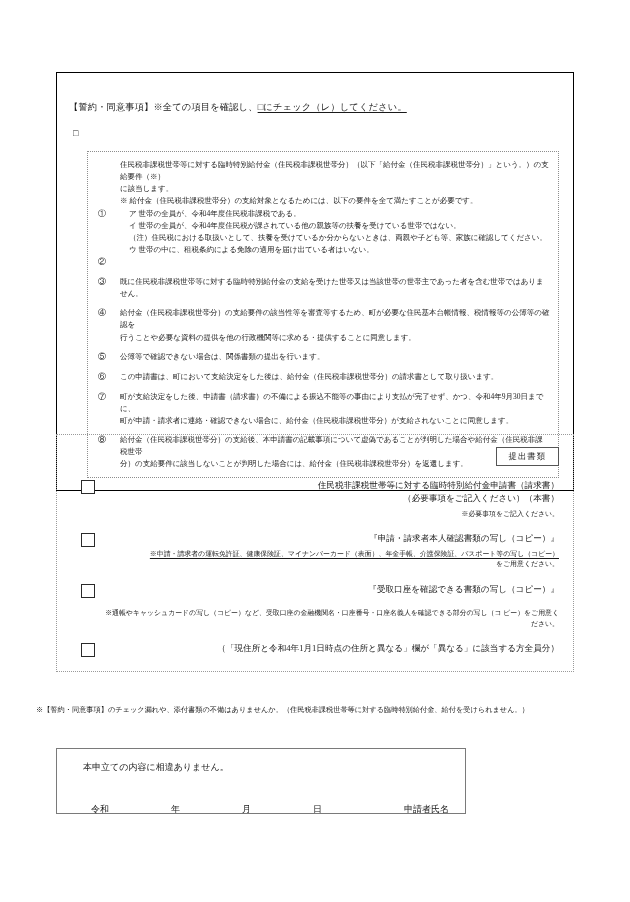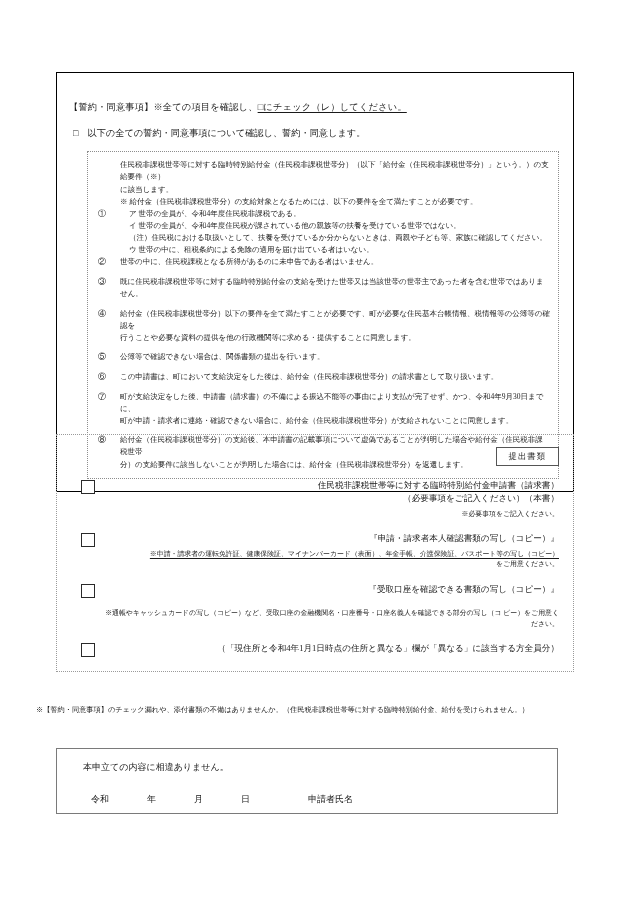--- a/index.html
+++ b/index.html
@@ -195,58 +195,58 @@
     font-size: 7.2px;
     line-height: 1.4;
     white-space: nowrap;
   }
 
   
   .sign-box {
     position: absolute;
     left: 56px;
     top: 748px;
-    width: 502px;
+    width: 410px;
     height: 66px;
     box-sizing: border-box;
     border: 1px solid #7a7a7a;
     padding: 12px 0 0 0;
   }
   .sign-line1 {
     font-size: 9px;
     margin-left: 26px;
     line-height: 1.5;
   }
   .sign-line2 {
-    margin-top: 18px;
+    margin-top: 28px;
     margin-left: 34px;
     font-size: 9px;
     display: flex;
     align-items: center;
+    gap: 24px;
   }
   .sign-line2 .f-era   { margin-right: 38px; }
   .sign-line2 .f-year  { margin-right: 38px; }
   .sign-line2 .f-month { margin-right: 38px; }
   .sign-line2 .f-day   { margin-right: 58px; }
   .sign-line2 .f-name  { }
 </style>
 </head>
 <body>
 
 <div class="page">
 
   <div class="pledge-box">
 
     <div class="pledge-heading">
       <span>【誓約・同意事項】※全ての項目を確認し、</span><span class="underlined">□にチェック（レ）してください。</span>
     </div>
 
     <div class="pledge-agree-row">
       <span class="cb-glyph">□</span>
-      <span>以下の全ての誓約・同意事項について確認し、誓約・同意します。</span>
     </div>
 
     <div class="items-box">
 
       <div class="item1-wrap">
         <p class="item1-lead">住民税非課税世帯等に対する臨時特別給付金（住民税非課税世帯分）（以下「給付金（住民税非課税世帯分）」という。）の支給要件（※）</p>
         <p class="item1-lead">に該当します。</p>
         <p class="item1-lead">※ 給付金（住民税非課税世帯分）の支給対象となるためには、以下の要件を全て満たすことが必要です。</p>
         <div class="item1-sub-wrap">
           <div class="item1-sub-num">①</div>
@@ -254,36 +254,33 @@
             <p>ア 世帯の全員が、令和4年度住民税非課税である。</p>
             <p>イ 世帯の全員が、令和4年度住民税が課されている他の親族等の扶養を受けている世帯ではない。</p>
             <p>（注）住民税における取扱いとして、扶養を受けているか分からないときは、両親や子ども等、家族に確認してください。</p>
             <p>ウ 世帯の中に、租税条約による免除の適用を届け出ている者はいない。</p>
           </div>
         </div>
       </div>
 
       <div class="item-row">
         <div class="item-num">②</div>
-        <div class="item-body">
-          <p>世帯の中に、住民税課税となる所得があるのに未申告である者はいません。</p>
-        </div>
       </div>
 
       <div class="item-row">
         <div class="item-num">③</div>
         <div class="item-body">
           <p>既に住民税非課税世帯等に対する臨時特別給付金の支給を受けた世帯又は当該世帯の世帯主であった者を含む世帯ではありません。</p>
         </div>
       </div>
 
       <div class="item-row">
         <div class="item-num center-num">④</div>
         <div class="item-body">
-          <p>給付金（住民税非課税世帯分）以下の要件を全て満たすことが必要です、町が必要な住民基本台帳情報、税情報等の公簿等の確認を</p>
+          <p>給付金（住民税非課税世帯分）の支給要件の該当性等を審査等するため、町が必要な住民基本台帳情報、税情報等の公簿等の確認を</p>
           <p>行うことや必要な資料の提供を他の行政機関等に求める・提供することに同意します。</p>
         </div>
       </div>
 
       <div class="item-row">
         <div class="item-num">⑤</div>
         <div class="item-body">
           <p>公簿等で確認できない場合は、関係書類の提出を行います。</p>
         </div>
       </div>

